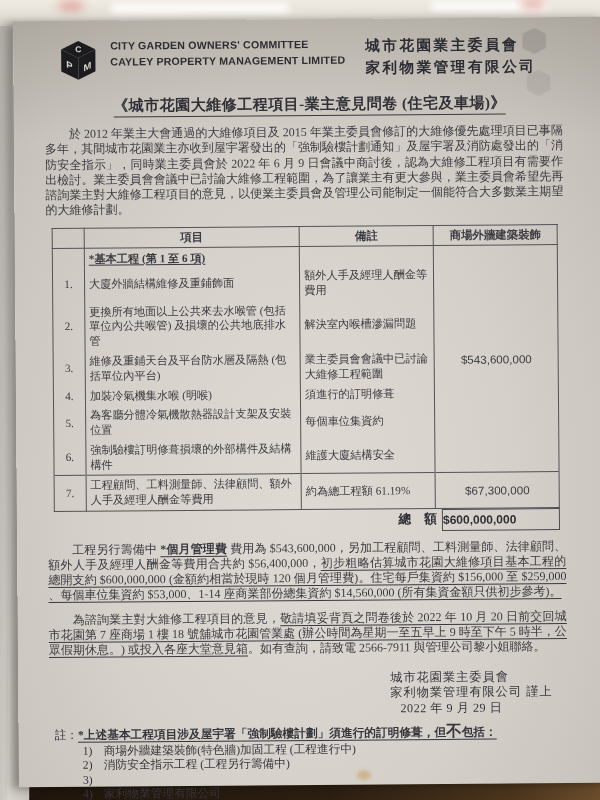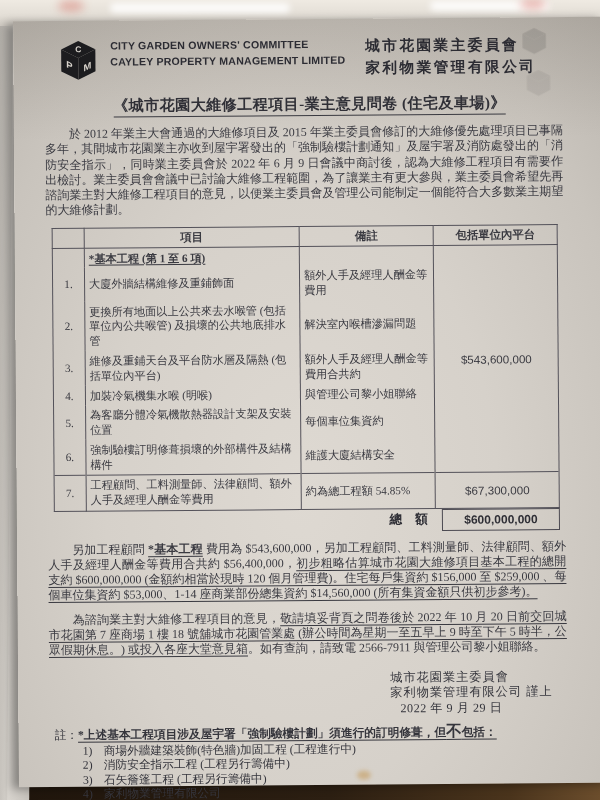--- a/index.html
+++ b/index.html
@@ -81,22 +81,22 @@
   td.cremark{border-right:1px solid #54525a;width:132px;}
   td.cest{border-right:1.2px solid #54525a;width:118px;text-align:center;
     font-family:"Liberation Sans","DejaVu Sans",sans-serif;font-size:11.6px;}
   tr.section-row td{padding-top:3px;padding-bottom:1px;}
   .section-label{font-weight:bold;text-decoration:underline;text-underline-offset:2px;}
   tr.r7 td{border-top:1.1px solid #54525a;}
   tr.last td{border-bottom:1.2px solid #54525a;}
   
   .total-row{width:506px;margin:0 0 0 37px;display:flex;justify-content:flex-end;
     align-items:center;}
-  .total-label{font-weight:bold;font-size:12.6px;letter-spacing:5px;margin-right:9px;color:#2f2f36;}
-  .total-box{width:116px;border:1.4px solid #4c4a52;text-align:center;font-size:12px;
+  .total-label{font-weight:bold;font-size:12.6px;letter-spacing:5px;margin-right:0;color:#2f2f36;}
+  .total-box{width:116px;border:1.4px solid #4c4a52;text-align:left;font-size:12px;
     padding:3px 0;font-family:"Liberation Sans","DejaVu Sans",sans-serif;font-weight:bold;color:#2f2f36;}
   
   .sig{margin:14px 0 0 372px;font-size:12.2px;line-height:15.6px;letter-spacing:1px;color:#35353c;}
   .sig .date{margin-left:10px;letter-spacing:.5px;}
   
   .notes{margin:7px 0 0 36px;font-size:11.7px;color:#35353c;}
   .notes-heading{line-height:15px;}
   .note-list{margin:2px 0 0 28px;}
   .note-item{display:flex;line-height:13.6px;margin-top:.5px;}
   .note-item .no{width:21px;flex:0 0 auto;}
@@ -157,21 +157,21 @@
       </div>
 
       <p class="para">於 2012 年業主大會通過的大維修項目及 2015 年業主委員會修訂的大維修優先處理項目已事隔多年，其間城市花園業主亦收到屋宇署發出的「強制驗樓計劃通知」及屋宇署及消防處發出的「消防安全指示」，同時業主委員會於 2022 年 6 月 9 日會議中商討後，認為大維修工程項目有需要作出檢討。業主委員會會議中已討論大維修工程範圍，為了讓業主有更大參與，業主委員會希望先再諮詢業主對大維修工程項目的意見，以便業主委員會及管理公司能制定一個能符合大多數業主期望的大維修計劃。</p>
 
       <table class="works">
         <thead>
           <tr>
             <th style="width:24px;"></th>
             <th>項目</th>
             <th>備註</th>
-            <th>包括單位內平台</th>
+            <th>商場外牆建築裝飾</th>
           </tr>
         </thead>
         <tbody>
           <tr class="section-row">
             <td class="cnum"></td>
             <td class="citem"><span class="section-label">*基本工程 (第 1 至 6 項)</span></td>
             <td class="cremark"></td>
             <td class="cest" rowspan="7">$543,600,000</td>
           </tr>
           <tr>
@@ -180,52 +180,52 @@
             <td class="cremark">額外人手及經理人酬金等費用</td>
           </tr>
           <tr>
             <td class="cnum">2.</td>
             <td class="citem">更換所有地面以上公共來去水喉管 (包括單位內公共喉管) 及損壞的公共地底排水管</td>
             <td class="cremark">解決室內喉槽滲漏問題</td>
           </tr>
           <tr>
             <td class="cnum">3.</td>
             <td class="citem">維修及重鋪天台及平台防水層及隔熱 (包括單位內平台)</td>
-            <td class="cremark">額外人手及經理人酬金等費用合共約</td>
+            <td class="cremark">業主委員會會議中已討論大維修工程範圍</td>
           </tr>
           <tr>
             <td class="cnum">4.</td>
             <td class="citem">加裝冷氣機集水喉 (明喉)</td>
-            <td class="cremark">與管理公司黎小姐聯絡</td>
+            <td class="cremark">須進行的訂明修葺</td>
           </tr>
           <tr>
             <td class="cnum">5.</td>
             <td class="citem">為客廳分體冷氣機散熱器設計支架及安裝位置</td>
             <td class="cremark">每個車位集資約</td>
           </tr>
           <tr>
             <td class="cnum">6.</td>
             <td class="citem">強制驗樓訂明修葺損壞的外部構件及結構構件</td>
             <td class="cremark">維護大廈結構安全</td>
           </tr>
           <tr class="r7 last">
             <td class="cnum">7.</td>
             <td class="citem">工程顧問、工料測量師、法律顧問、額外人手及經理人酬金等費用</td>
-            <td class="cremark">約為總工程額 54.85%</td>
+            <td class="cremark">約為總工程額 61.19%</td>
             <td class="cest">$67,300,000</td>
           </tr>
         </tbody>
       </table>
 
       <div class="total-row">
         <span class="total-label">總 額</span>
         <span class="total-box">$600,000,000</span>
       </div>
 
-      <p class="para"><span>另加工程顧問 </span><span class="b u">*基本工程</span><span> 費用為 $543,600,000，另加工程顧問、工料測量師、法律顧問、額外人手及經理人酬金等費用合共約 $56,400,000，</span><span class="u">初步粗略估算城市花園大維修項目基本工程的總開支約 $600,000,000 (金額約相當於現時 120 個月管理費)。住宅每戶集資約 $156,000 至 $259,000 、每個車位集資約 $53,000、1-14 座商業部份總集資約 $14,560,000 (所有集資金額只供初步參考)。</span></p>
+      <p class="para"><span>工程另行籌備中 </span><span class="b u">*個月管理費</span><span> 費用為 $543,600,000，另加工程顧問、工料測量師、法律顧問、額外人手及經理人酬金等費用合共約 $56,400,000，</span><span class="u">初步粗略估算城市花園大維修項目基本工程的總開支約 $600,000,000 (金額約相當於現時 120 個月管理費)。住宅每戶集資約 $156,000 至 $259,000 、每個車位集資約 $53,000、1-14 座商業部份總集資約 $14,560,000 (所有集資金額只供初步參考)。</span></p>
 
       <p class="para"><span>為諮詢業主對大維修工程項目的意見，</span><span class="u">敬請填妥背頁之問卷後於 2022 年 10 月 20 日前交回城市花園第 7 座商場 1 樓 18 號舖城市花園管業處 (辦公時間為星期一至五早上 9 時至下午 5 時半，公眾假期休息。) 或投入各座大堂意見箱</span><span>。如有查詢，請致電 2566-7911 與管理公司黎小姐聯絡。</span></p>
 
       <div class="sig">
         <div>城市花園業主委員會</div>
         <div>家利物業管理有限公司 謹上</div>
         <div class="date">2022 年 9 月 29 日</div>
       </div>
 
       <div class="notes">
@@ -234,21 +234,20 @@
           <div class="note-item">
               <span class="no">1)</span>
               <span>商場外牆建築裝飾(特色牆)加固工程 (工程進行中)</span>
             </div>
           <div class="note-item">
               <span class="no">2)</span>
               <span>消防安全指示工程 (工程另行籌備中)</span>
             </div>
           <div class="note-item">
               <span class="no">3)</span>
-              <span>石矢簷篷工程 (工程另行籌備中)</span>
             </div>
           <div class="note-item">
               <span class="no">4)</span>
               <span>家利物業管理有限公司</span>
             </div>
           <div class="note-item"></div>
 
         </div>
       </div>
 

